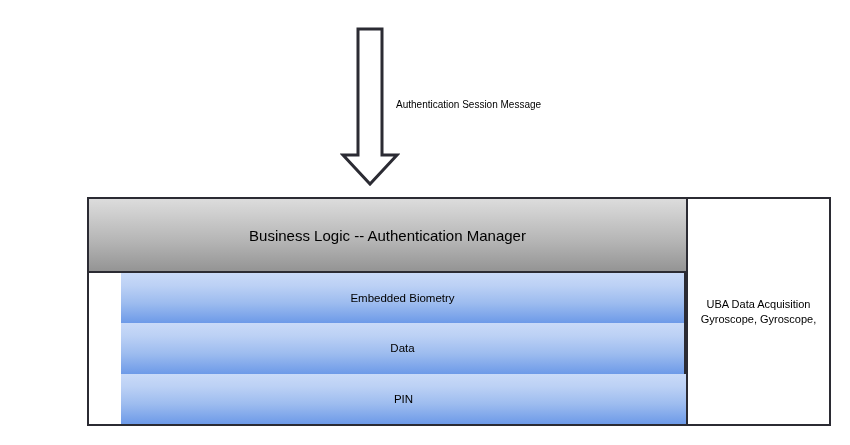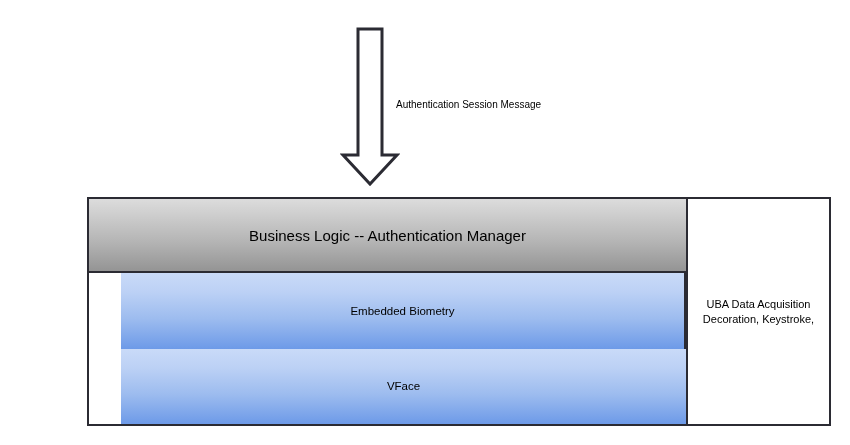--- a/index.html
+++ b/index.html
@@ -160,28 +160,31 @@
 
       <div class="business-logic-bar">
         <span class="business-logic-label">Business Logic -- Authentication Manager</span>
       </div>
 
       <div class="authenticator-row">
         <div class="auth-cell">
           <span class="auth-cell-label">Embedded Biometry</span>
         </div>
         <div class="auth-cell">
-          <span class="auth-cell-label">VFace</span>
+          <span class="auth-cell-label">Data</span>
+        </div>
+        <div class="auth-cell">
+          <span class="auth-cell-label">PIN</span>
         </div>
       </div>
 
     </div>
 
     <div class="uba-panel">
       <div class="uba-text">
         <span class="uba-line">UBA Data Acquisition</span>
-        <span class="uba-line">Decoration, Keystroke,</span>
+        <span class="uba-line">Gyroscope, Gyroscope,</span>
       </div>
     </div>
 
   </div>
 
 </div>
 
 </body></html>

